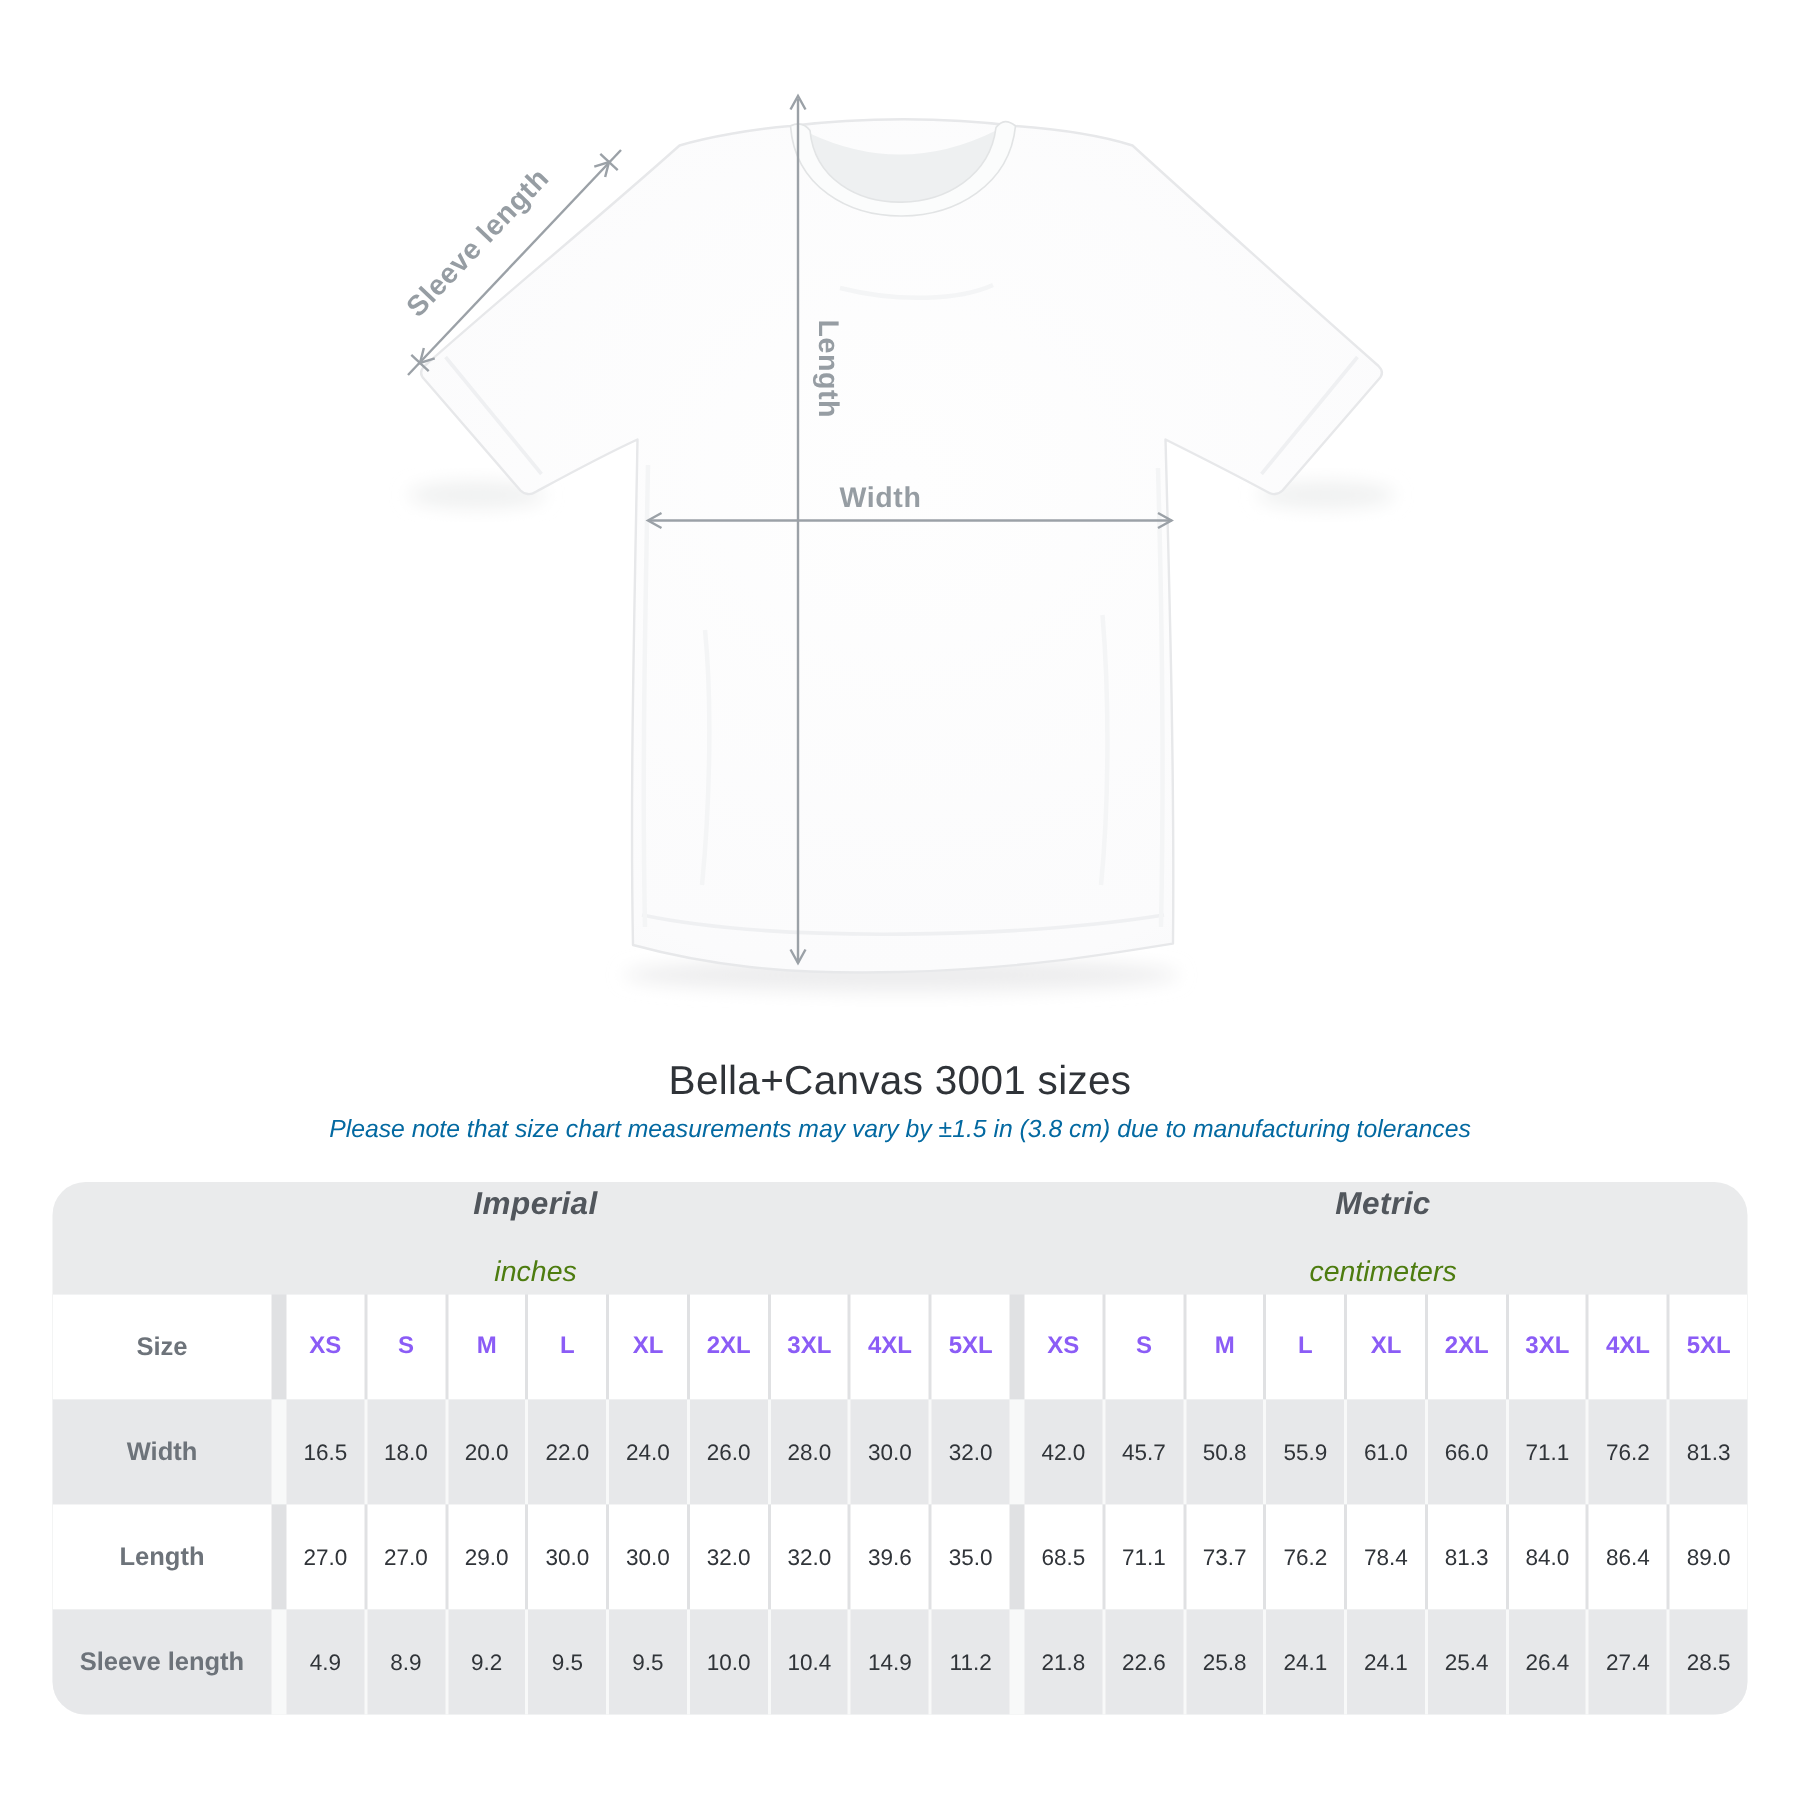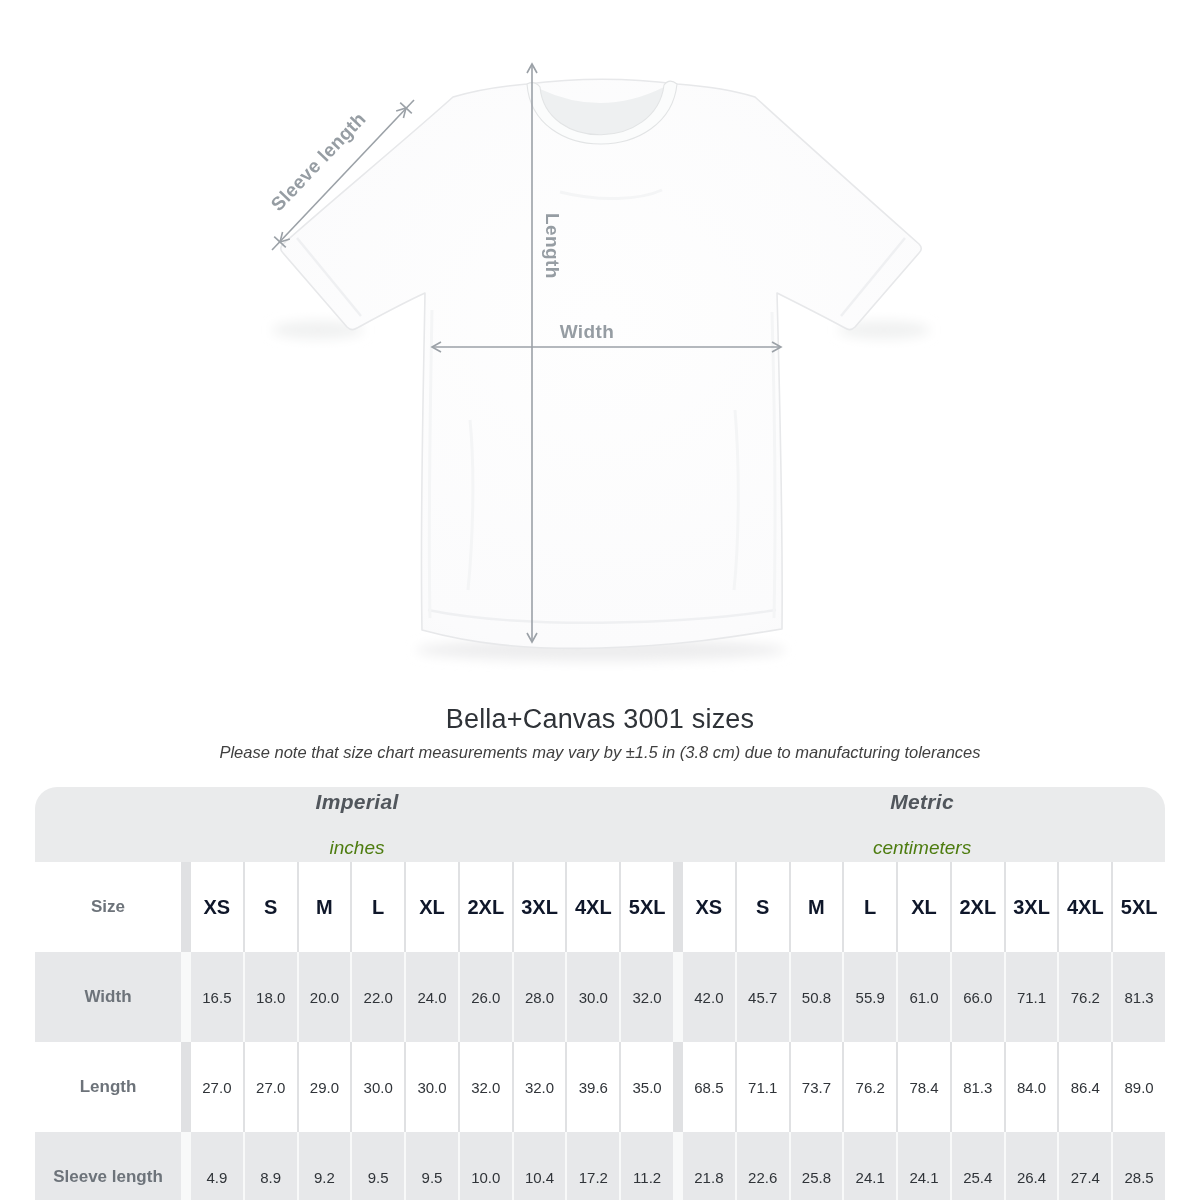--- a/index.html
+++ b/index.html
@@ -1,40 +1,40 @@
 <!DOCTYPE html>
 <html><head>
 <meta charset="utf-8">
 <style>
   html,body{margin:0;padding:0;background:#ffffff;width:1200px;height:1200px;overflow:hidden;
     font-family:"Liberation Sans","DejaVu Sans",sans-serif;}
   svg text{font-family:"Liberation Sans","DejaVu Sans",sans-serif;}
 
   .title-wrap{text-align:center;margin-top:10px;}
   .title-wrap h1{margin:0 0 9px 0;font-size:27px;line-height:30px;font-weight:400;color:#2f3338;letter-spacing:.2px;}
-  .title-wrap p{margin:0;font-size:16.5px;font-style:italic;color:#404040;}
+  .title-wrap p{margin:0;font-size:16.5px;font-style:italic;color:#0369a1;}
 
   .size-table{width:1130px;margin:25px auto 0 auto;background:#eaebec;border-radius:22px;overflow:hidden;}
   .group-head{display:flex;height:75px;align-items:center;}
   .group{text-align:center;}
   .group.imperial{flex:0 0 57%;}
   .group.metric{flex:1 1 auto;}
   .g-title{font-size:21px;font-weight:700;font-style:italic;color:#51565c;letter-spacing:.3px;}
   .g-unit{margin-top:23px;font-size:19px;font-style:italic;color:#4d7c0f;}
 
   .t-row{display:grid;grid-template-columns:146px 6px repeat(9,1fr) 6px repeat(9,1fr);
-    column-gap:2px;height:90px;text-align:center;}
+    column-gap:2px;height:70px;text-align:center;}
   .t-row .cell{display:flex;align-items:center;justify-content:center;}
   .t-row.white{background:#e0e1e3;}
   .t-row.white .cell{background:#ffffff;}
   .t-row.gray{background:#f8f9f9;}
   .t-row.gray .cell{background:#e7e8ea;}
   .t-row .cell.gap{background:transparent;}
   .cell.lab{font-weight:700;font-size:17px;color:#6d737a;}
-  .cell.szh{font-weight:700;font-size:20px;color:#0f172a;}
+  .cell.szh{font-weight:700;font-size:16px;color:#8b5cf6;}
   .cell.val{font-size:15px;color:#303439;}
 </style>
 </head>
 <body>
 
 
 
 <svg width="1200" height="690" viewBox="0 0 1200 690">
   <defs>
     <radialGradient id="shirtFill" cx="50%" cy="42%" r="75%">
@@ -225,21 +225,21 @@
       <div class="t-row gray">
         <div class="cell lab">Sleeve length</div>
         <div class="cell gap"></div>
         <div class="cell val">4.9</div>
         <div class="cell val">8.9</div>
         <div class="cell val">9.2</div>
         <div class="cell val">9.5</div>
         <div class="cell val">9.5</div>
         <div class="cell val">10.0</div>
         <div class="cell val">10.4</div>
-        <div class="cell val">17.2</div>
+        <div class="cell val">14.9</div>
         <div class="cell val">11.2</div>
         <div class="cell gap"></div>
         <div class="cell val">21.8</div>
         <div class="cell val">22.6</div>
         <div class="cell val">25.8</div>
         <div class="cell val">24.1</div>
         <div class="cell val">24.1</div>
         <div class="cell val">25.4</div>
         <div class="cell val">26.4</div>
         <div class="cell val">27.4</div>

